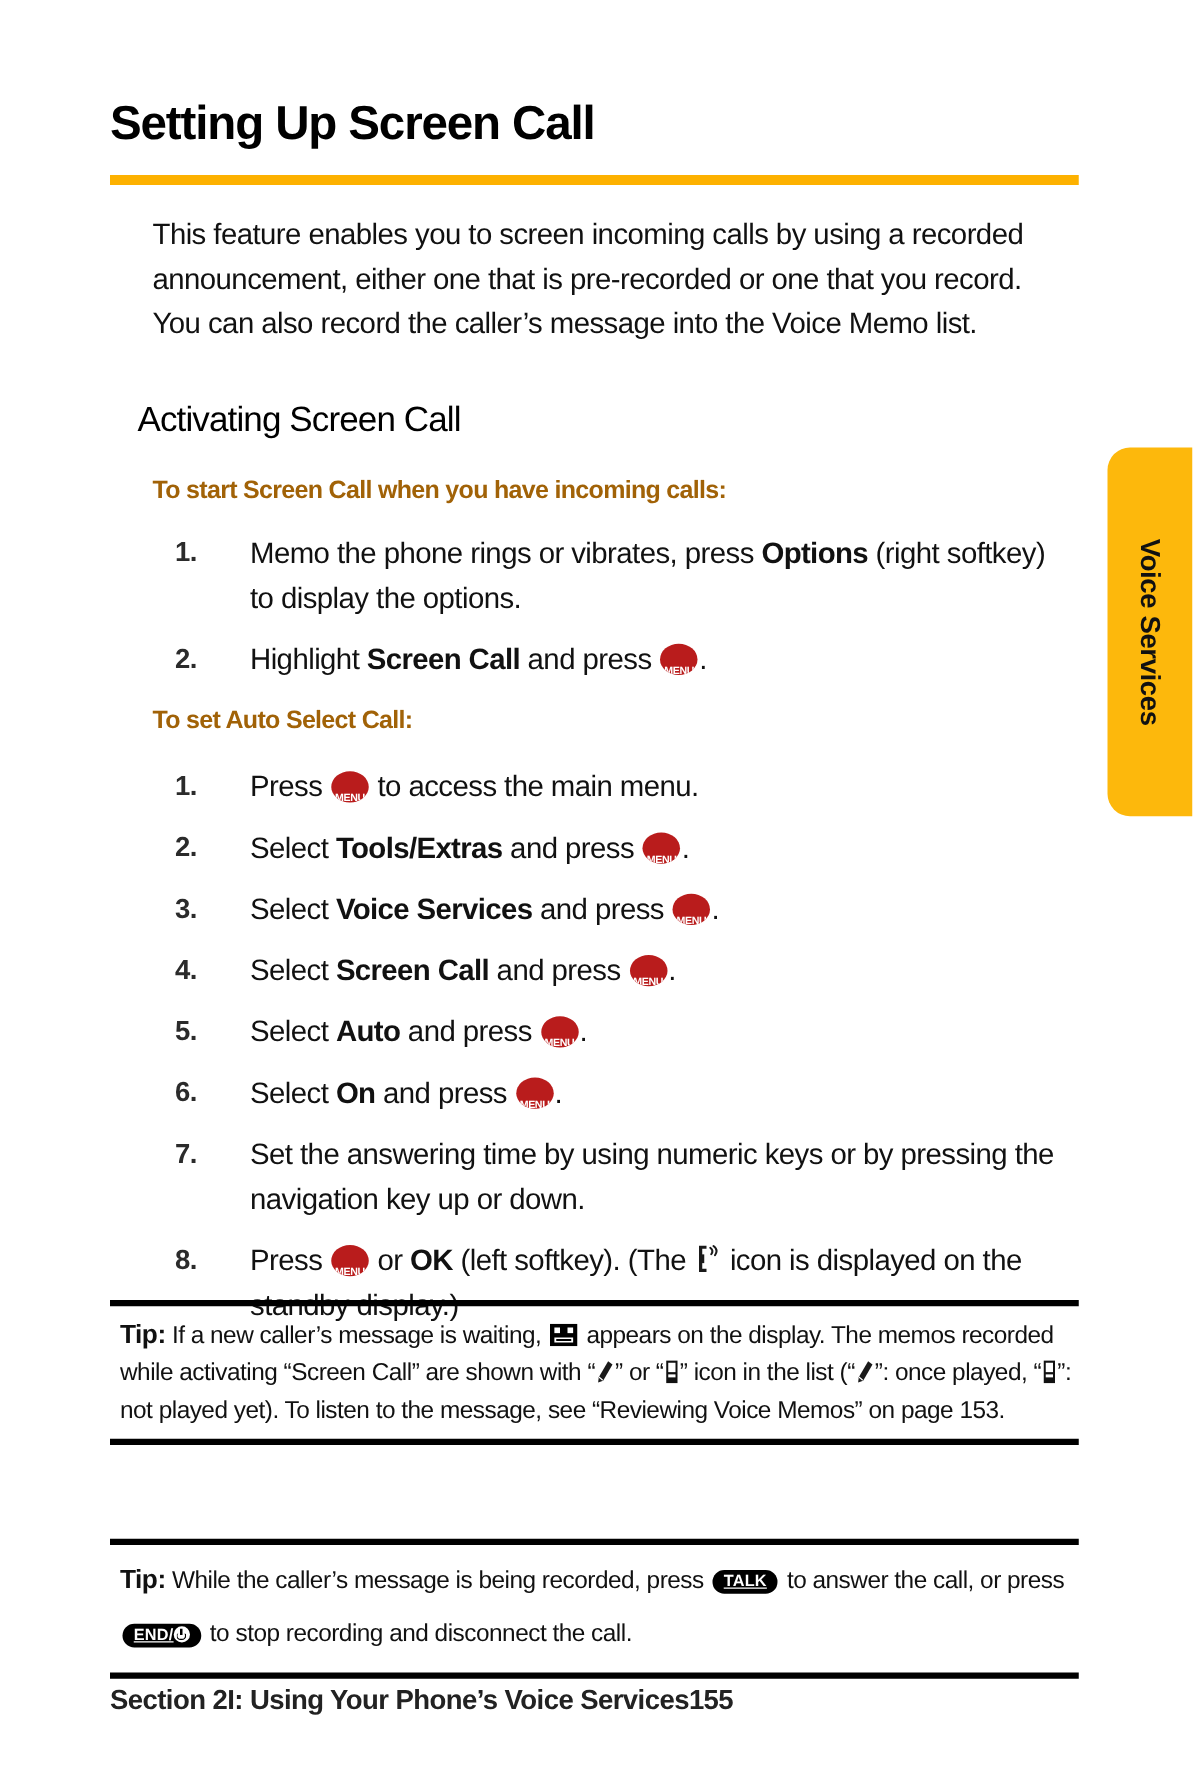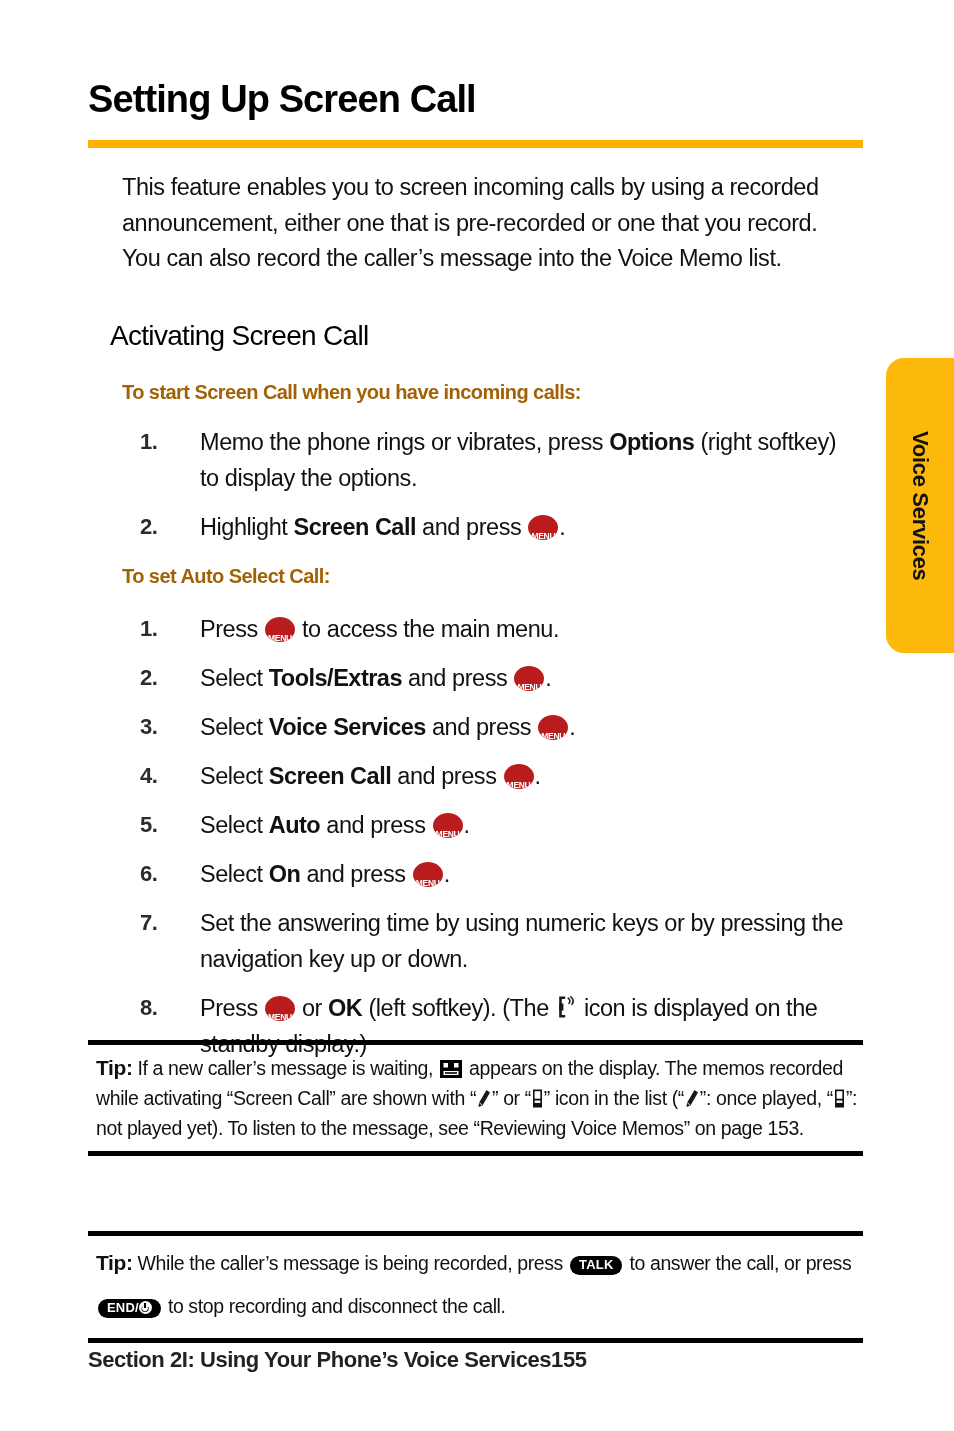--- a/index.html
+++ b/index.html
@@ -134,20 +134,21 @@
     background: #000;
     color: #fff;
     border-radius: 11px;
     font-size: 13px;
     font-weight: bold;
     letter-spacing: 0.2px;
     padding: 2px 9px 3px 9px;
     vertical-align: 1px;
     margin: 12px 2px;
     line-height: 14px;
+    text-decoration: underline;
   }
   .key-pill .pow {
     display: inline-block;
     width: 13px; height: 13px;
     border-radius: 50%;
     background: #fff;
     position: relative;
     vertical-align: -2px;
   }
   .key-pill .pow::before {

